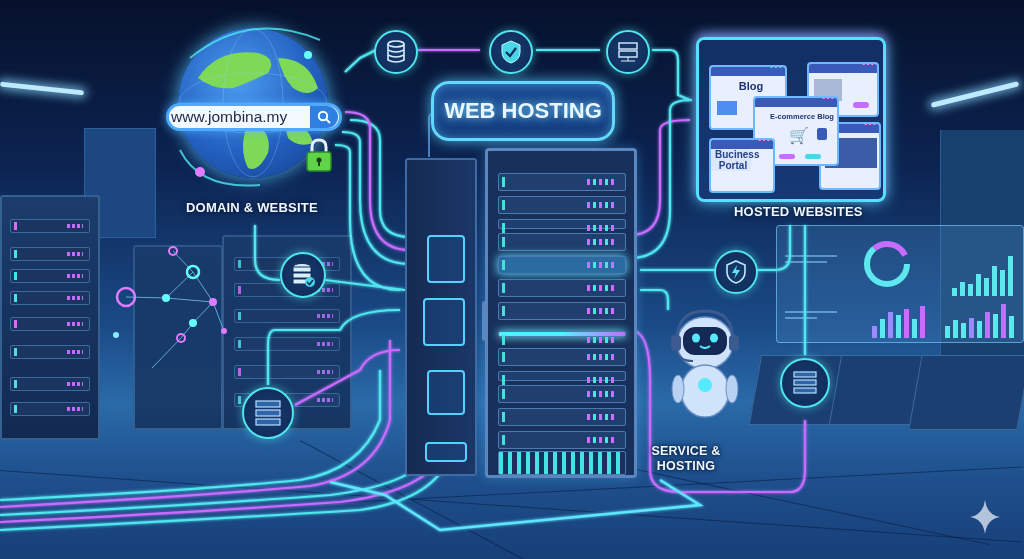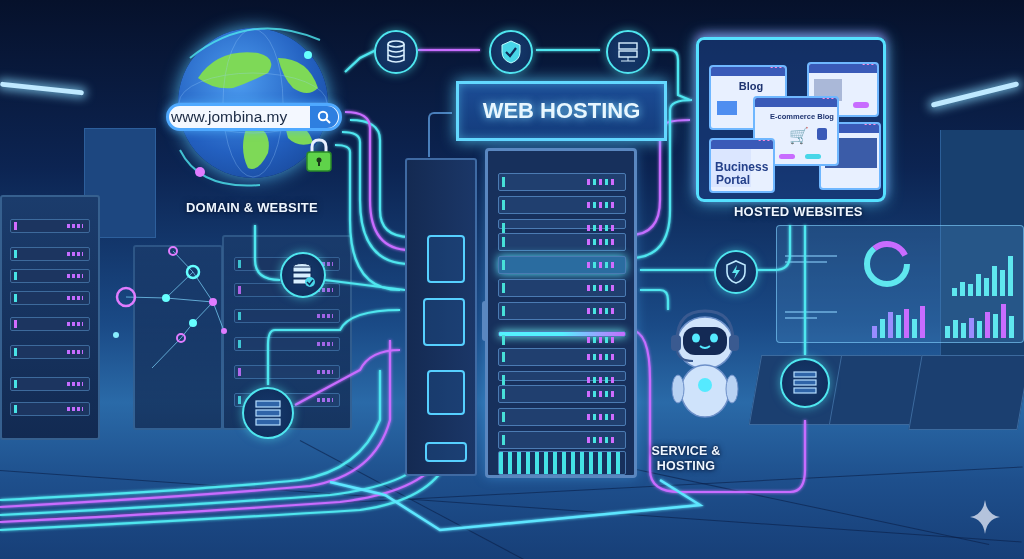--- a/index.html
+++ b/index.html
@@ -19,22 +19,22 @@
   svg.overlay { position: absolute; inset: 0; }
   .label { position: absolute; color: #eef6ff; font-family: "Liberation Sans", sans-serif; font-weight: bold;
     text-shadow: 0 0 6px #0a1a3a, 0 0 3px #0a1a3a; letter-spacing: .2px; text-align: center; }
   .circle-icon { position: absolute; border: 2.5px solid #4fe6ef; border-radius: 50%;
     background: radial-gradient(circle,#173b6e 0%,#0e2a57 100%); box-shadow: 0 0 10px rgba(80,230,240,.55);
     display: flex; align-items: center; justify-content: center; }
   .urlbar { position: absolute; left: 166px; top: 103px; width: 176px; height: 28px; background: #f4f8ff;
     border: 3px solid #4fa9ff; border-radius: 16px; display: flex; align-items: center; box-shadow: 0 0 10px rgba(80,180,255,.7); }
   .urlbar span.text { flex: 1; padding-left: 2px; font-family: "Liberation Sans", sans-serif; font-size: 15.5px; color: #1b2a44; }
   .urlbar .search-btn { width: 28px; height: 22px; margin-right: 1px; background: #2e7fe0; border-radius: 0 12px 12px 0; display: flex; align-items: center; justify-content: center; }
-  .sign { position: absolute; left: 456px; top: 81px; width: 211px; height: 60px; border: 3px solid #63d8ff;
-    border-radius: 0; background: linear-gradient(180deg,#1c4c95,#143c7c); box-shadow: 0 0 14px rgba(90,210,255,.8), inset 0 0 10px rgba(100,220,255,.45);
+  .sign { position: absolute; left: 431px; top: 81px; width: 184px; height: 60px; border: 3px solid #63d8ff;
+    border-radius: 18px; background: linear-gradient(180deg,#1c4c95,#143c7c); box-shadow: 0 0 14px rgba(90,210,255,.8), inset 0 0 10px rgba(100,220,255,.45);
     display: flex; align-items: center; justify-content: center; }
   .sign span { font-family: "Liberation Sans", sans-serif; font-weight: bold; font-size: 22px; color: #e8f7ff; text-shadow: 0 0 8px #7fdcff; }
   .rack { position: absolute; left: 405px; top: 148px; width: 230px; height: 334px; }
   .rack-side { position: absolute; left: 0; top: 10px; width: 72px; height: 318px; background: linear-gradient(90deg,#142a52,#1b3768);
     border: 2px solid #3f6aa3; border-radius: 3px; }
   .rack-front { position: absolute; left: 80px; top: 0; width: 152px; height: 330px; background: #17305c;
     border: 3px solid #5a87c0; border-radius: 4px; box-shadow: 0 0 12px rgba(80,180,255,.35); }
   .unit { position: absolute; left: 10px; right: 8px; height: 18px; background: #203f6f; border: 1.5px solid #4b7bb3; border-radius: 2px; }
   .unit::before { content: ""; position: absolute; left: 3px; top: 3px; width: 3px; height: 10px; background: #47e0d8; }
   .unit::after { content: ""; position: absolute; right: 10px; top: 5px; width: 28px; height: 6px;
@@ -355,21 +355,21 @@
     <div class="win" style="left:54px;top:56px;width:86px;height:70px;z-index:2;">
       <div class="bar"></div>
       <div class="title" style="font-size:7.5px;padding:5px 0 0 12px;">E-commerce Blog</div>
       <div style="position:absolute;left:34px;top:28px;font-size:16px;color:#223366;">🛒</div>
       <div style="position:absolute;left:62px;top:30px;width:10px;height:12px;background:#3a5ab8;border-radius:2px;"></div>
       <div style="position:absolute;left:24px;top:56px;width:16px;height:5px;background:#c86cff;border-radius:3px;"></div>
       <div style="position:absolute;left:50px;top:56px;width:16px;height:5px;background:#48d6e8;border-radius:3px;"></div>
     </div>
     <div class="win" style="left:10px;top:98px;width:66px;height:55px;z-index:3;">
       <div class="bar"></div>
-      <div class="title" style="font-size:12px;padding:12px 0 0 4px;width:40px;line-height:1.1;color:#24408a;background:#dbe6ff;">Buciness Portal</div>
+      <div class="title" style="font-size:10px;padding:0 0 0 4px;width:40px;line-height:1.1;color:#24408a;background:#dbe6ff;">Buciness Portal</div>
     </div>
     <div class="win" style="left:120px;top:82px;width:62px;height:68px;">
       <div class="bar"></div>
       <div style="position:absolute;left:4px;top:14px;width:52px;height:30px;background:#3b5ca8;"></div>
     </div>
   </div>
   <div class="label" style="left:734px;top:204px;font-size:13px;">HOSTED WEBSITES</div>
 
   <div class="robot">
     <svg width="80" height="120">

